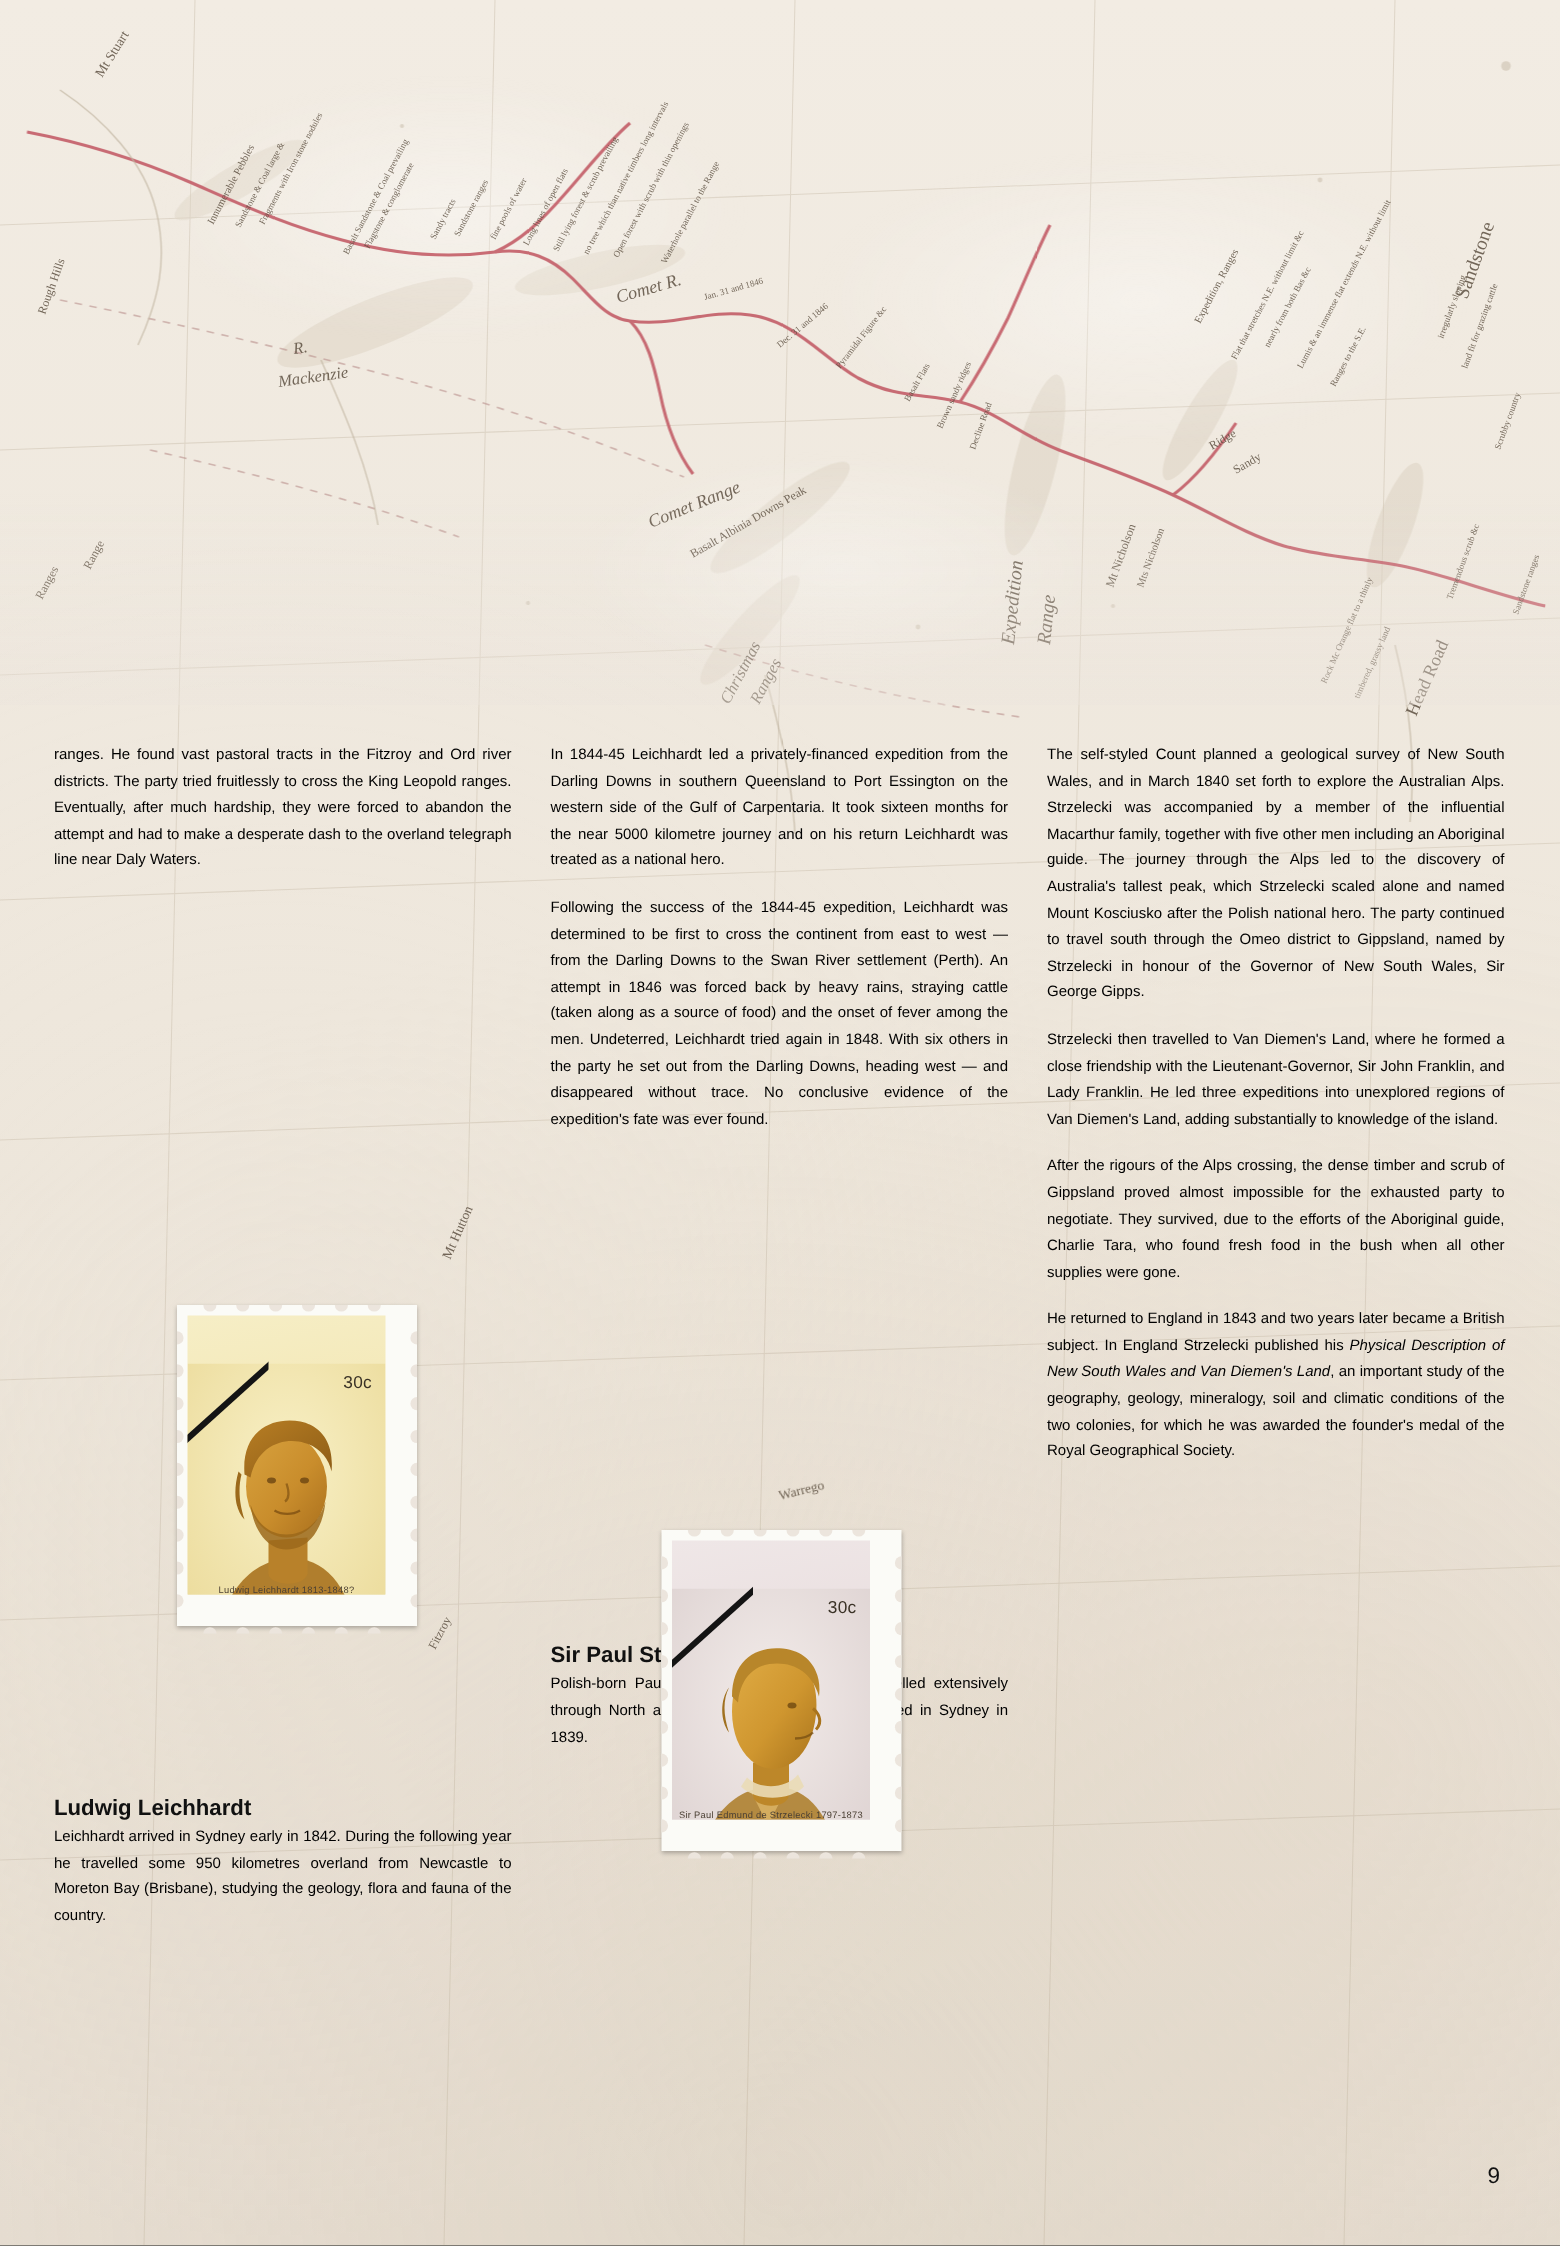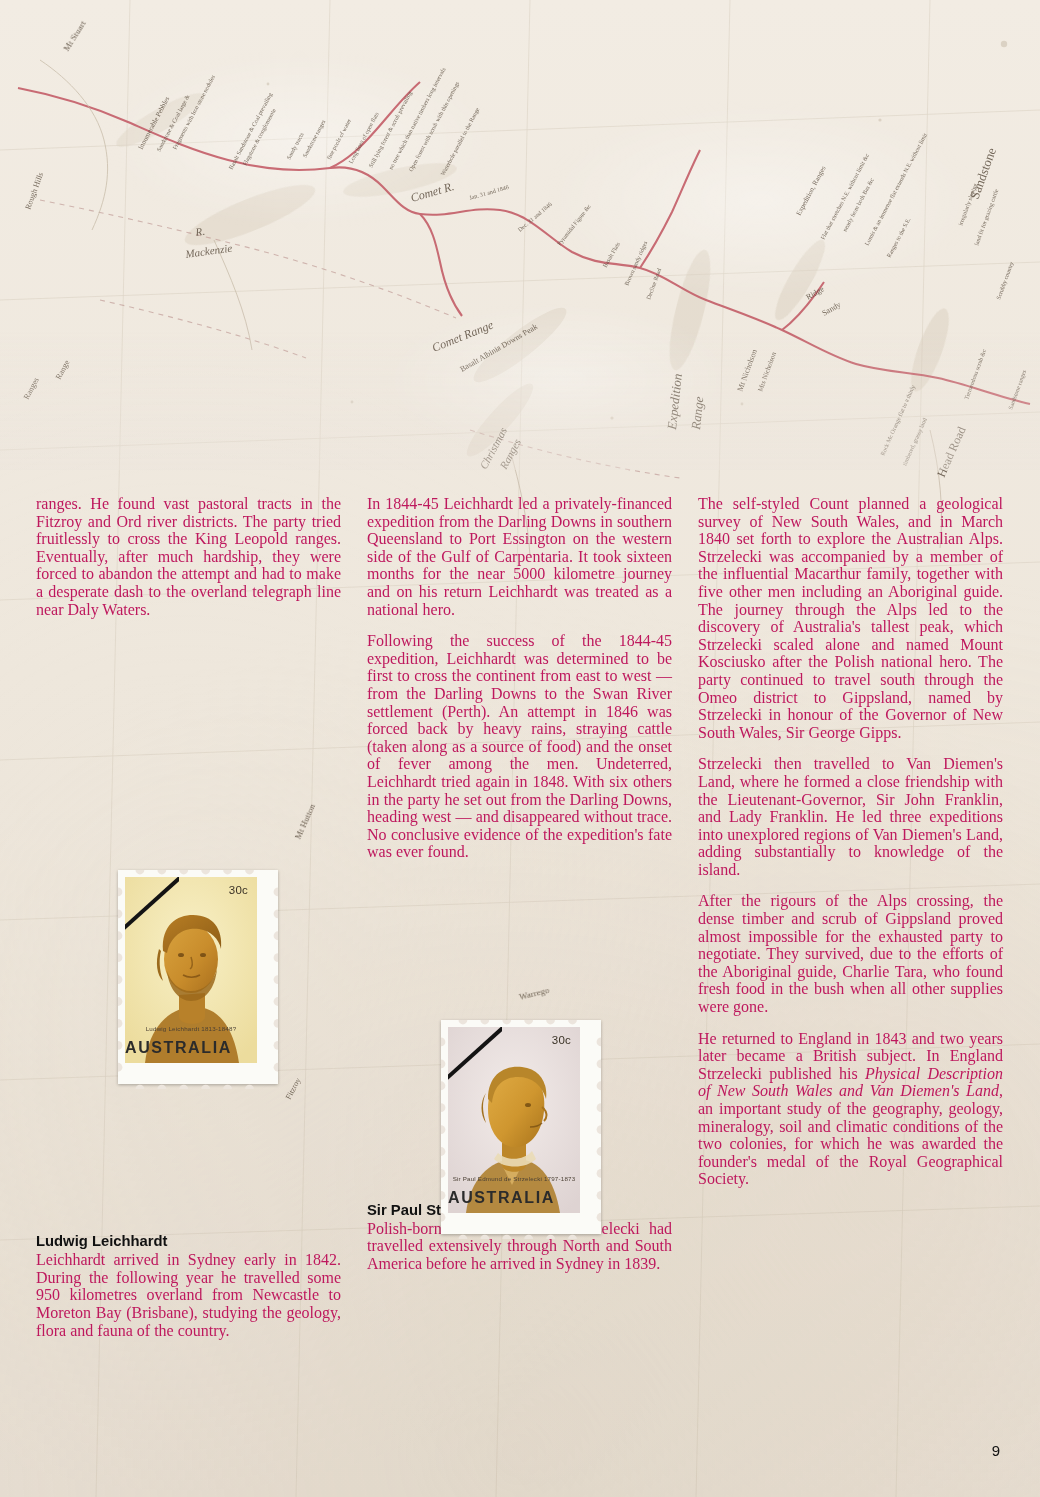--- a/index.html
+++ b/index.html
@@ -48,28 +48,27 @@
     width: 968px;
     display: flex;
     gap: 26px;
   }
   .col {
     width: 305px;
     position: relative;
   }
   p.body {
     margin: 0 0 14px 0;
-    font-size: 16px;
+    font-size: 10px;
     line-height: 17.6px;
-    color: #be185d;
+    color: #000000;
     text-align: justify;
     text-justify: inter-word;
     -webkit-hyphens: none;
     hyphens: none;
-    font-family: Liberation Serif, serif;
   }
   p.body:last-child { margin-bottom: 0; }
 
   h3.caption-title {
     margin: 0 0 1px 0;
     font-size: 14.8px;
     line-height: 18px;
     font-weight: bold;
     color: #111;
   }
@@ -88,20 +87,21 @@
     pointer-events: none;
   }
   .stamp-inner {
     position: relative;
     overflow: hidden;
   }
   .stamp-face {
     position: relative;
     width: 100%;
     height: 100%;
+    margin-top: 32px;
   }
 
   
   .stamp-leichhardt {
     position: absolute;
     left: 82px;
     top: 375px;
     width: 146px;
     height: 200px;
   }

